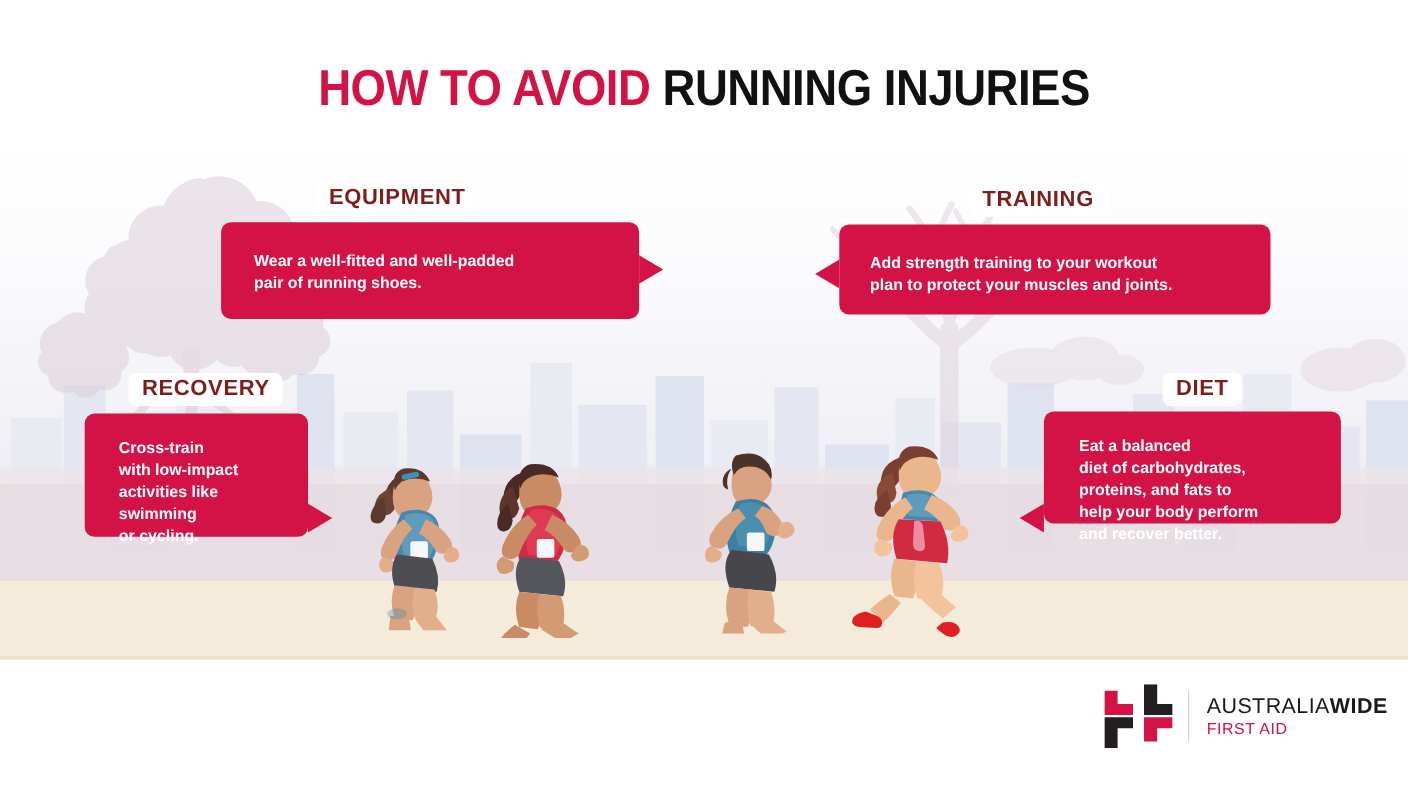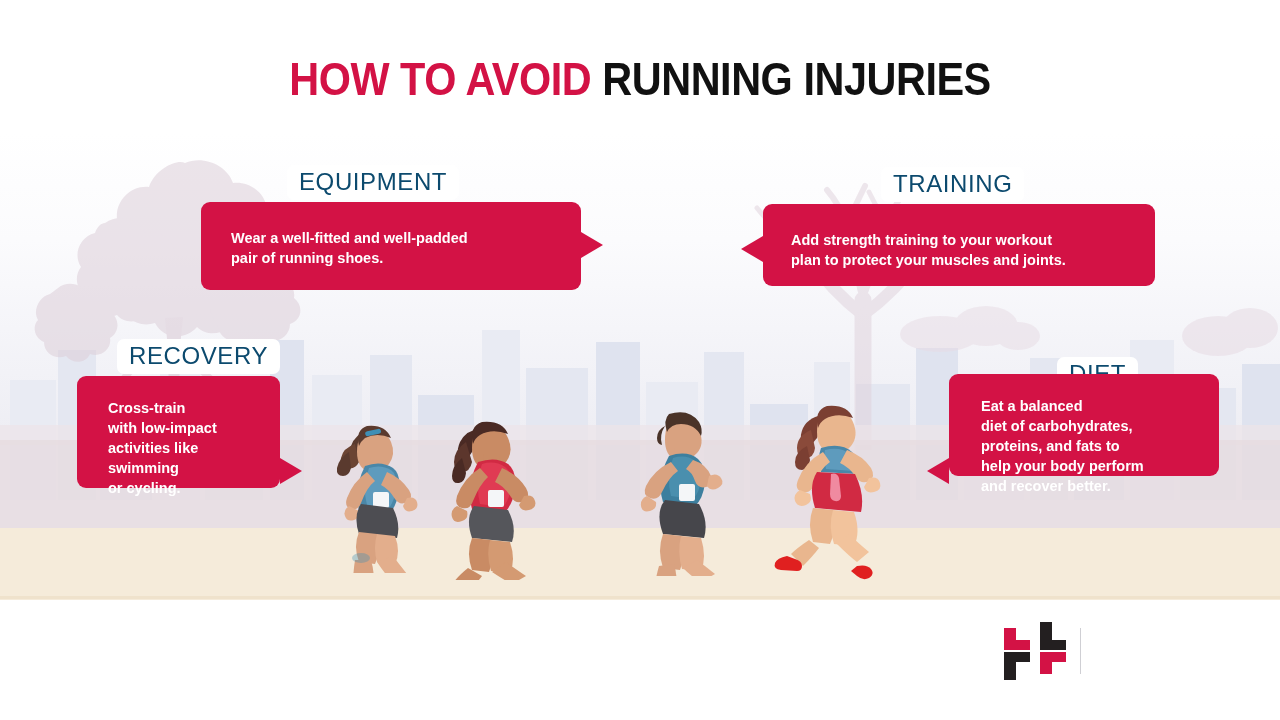--- a/index.html
+++ b/index.html
@@ -30,21 +30,21 @@
   
   .title{position:absolute;left:0;top:52px;width:1280px;text-align:center;
     font-size:46px;font-weight:bold;letter-spacing:-0.5px;
     font-family:"Liberation Sans","DejaVu Sans",sans-serif;
     transform:scaleX(.9);transform-origin:center;white-space:nowrap;}
   .title .red{color:#d31245;}
   .title .blk{color:#111111;}
 
   
   .label{position:absolute;background:#ffffff;border-radius:7px;
-    color:#0c4a6e;font-weight:normal;font-size:24px;letter-spacing:.6px;
+    color:#7f1d1d;font-weight:bold;font-size:20px;letter-spacing:.6px;
     padding:3px 12px 4px 12px;white-space:nowrap;}
 
   .bubble{position:absolute;background:#d31245;border-radius:9px;
     color:#ffffff;font-size:14.5px;font-weight:bold;line-height:20px;
     box-sizing:border-box;}
   .bubble .txt{white-space:pre-line;}
   .tail{position:absolute;width:0;height:0;}
   .tail.right{border-top:13px solid transparent;border-bottom:13px solid transparent;
               border-left:22px solid #d31245;}
   .tail.left{border-top:13px solid transparent;border-bottom:13px solid transparent;
@@ -283,21 +283,21 @@
   <div class="label" style="left:117px;top:339px;">RECOVERY</div>
   <div class="bubble" style="left:77px;top:376px;width:203px;height:112px;padding:22px 14px 0 31px;">
     <div class="txt">Cross-train
 with low-impact
 activities like
 swimming
 or cycling.</div>
     <div class="tail right" style="left:203px;top:82px;"></div>
   </div>
 
-  <div class="label" style="left:1057px;top:357px;">DIET</div>
+  <div class="label" style="left:1057px;top:339px;">DIET</div>
   <div class="bubble" style="left:949px;top:374px;width:270px;height:102px;padding:22px 14px 0 32px;">
     <div class="txt">Eat a balanced
 diet of carbohydrates,
 proteins, and fats to
 help your body perform
 and recover better.</div>
     <div class="tail left" style="left:-22px;top:84px;"></div>
   </div>
 
   <div class="footer"></div>
@@ -306,15 +306,19 @@
 
       <path d="M0 6 h12 v12 h14 v10 h-26 z" fill="#d31245"></path>
 
       <path d="M36 0 h12 v18 h14 v10 h-26 z" fill="#231f20"></path>
 
       <path d="M0 30 h26 v10 h-14 v18 h-12 z" fill="#231f20"></path>
 
       <path d="M36 30 h26 v10 h-14 v12 h-12 z" fill="#d31245"></path>
     </svg>
     <div class="logodiv"></div>
+    <div class="logotext">
+      <div class="lt1"><span class="thin">AUSTRALIA</span><b>WIDE</b></div>
+      <div class="lt2">FIRST AID</div>
+    </div>
   </div>
 
 </div>
 
 </body></html>

